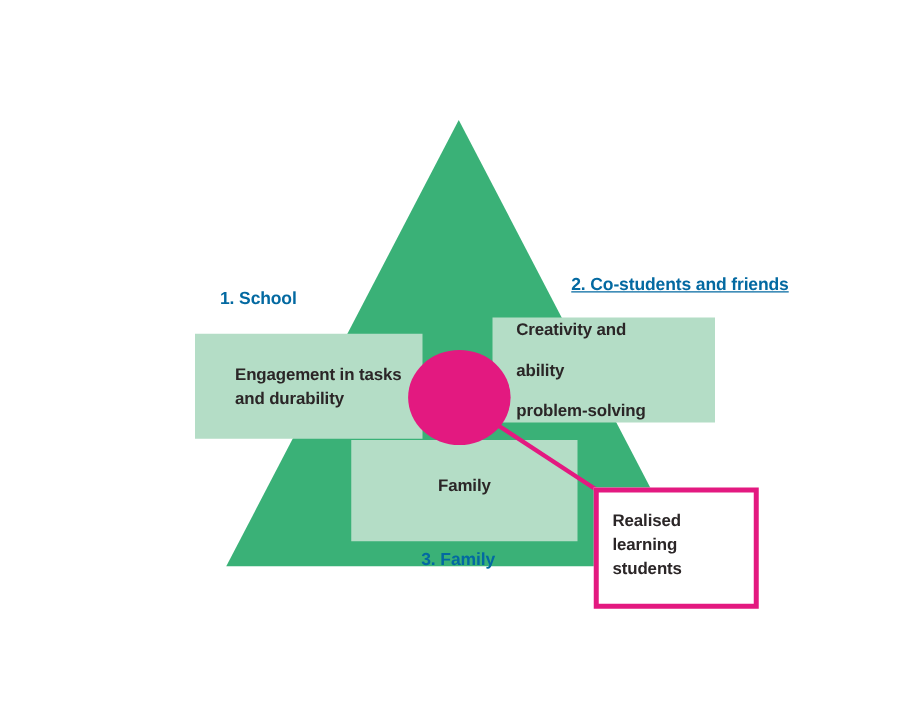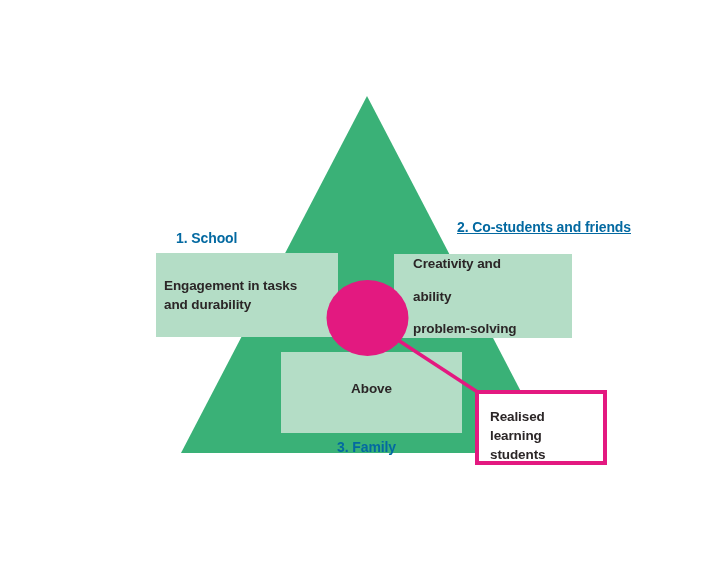--- a/index.html
+++ b/index.html
@@ -31,23 +31,23 @@
     display: flex;
     flex-direction: column;
     justify-content: center;
     color: #2b2627;
     font-size: 13.5px;
     font-weight: 700;
     line-height: 19px;
     letter-spacing: -0.1px;
   }
   #box-school {
-    left: 156px; top: 253px;
+    left: 156px; top: 267px;
     width: 182px; height: 84px;
-    padding-left: 8px;
+    padding-left: 32px;
     box-sizing: border-box;
   }
   #box-costudents {
     left: 394px; top: 254px;
     width: 178px; height: 84px;
     padding-left: 19px;
     box-sizing: border-box;
     justify-content: space-between;
   }
   #box-family {
@@ -68,21 +68,21 @@
     letter-spacing: -0.1px;
     white-space: nowrap;
   }
   #label-school { left: 176px; top: 231px; }
   #label-costudents { left: 457px; top: 220px; text-decoration: underline; }
   #label-family { left: 337px; top: 440px; }
 
   .callout {
     position: absolute;
     left: 475px; top: 390px;
-    width: 132px; height: 75px;
+    width: 132px; height: 97px;
     box-sizing: border-box;
     background: #ffffff;
     border: 4px solid #e31980;
     z-index: 4;
     padding: 13px 6px 0 11px;
     color: #2b2627;
     font-size: 13.5px;
     font-weight: 700;
     line-height: 19px;
     letter-spacing: -0.1px;
@@ -102,21 +102,21 @@
     <div>and durability</div>
   </div>
 
   <div class="gbox" id="box-costudents">
     <div>Creativity and</div>
     <div>ability</div>
     <div>problem-solving</div>
   </div>
 
   <div class="gbox" id="box-family">
-    <div>Above</div>
+    <div>Family</div>
   </div>
 
   <svg id="overlay-svg" class="layer" width="719" height="575" viewBox="0 0 719 575">
     <line x1="375" y1="325" x2="479" y2="393" stroke-width="3.5" stroke="#e31980"></line>
     <ellipse cx="367.5" cy="318" rx="41" ry="38" fill="#e31980"></ellipse>
   </svg>
 
   <div class="callout">
     <div>Realised learning</div>
     <div>students</div>

